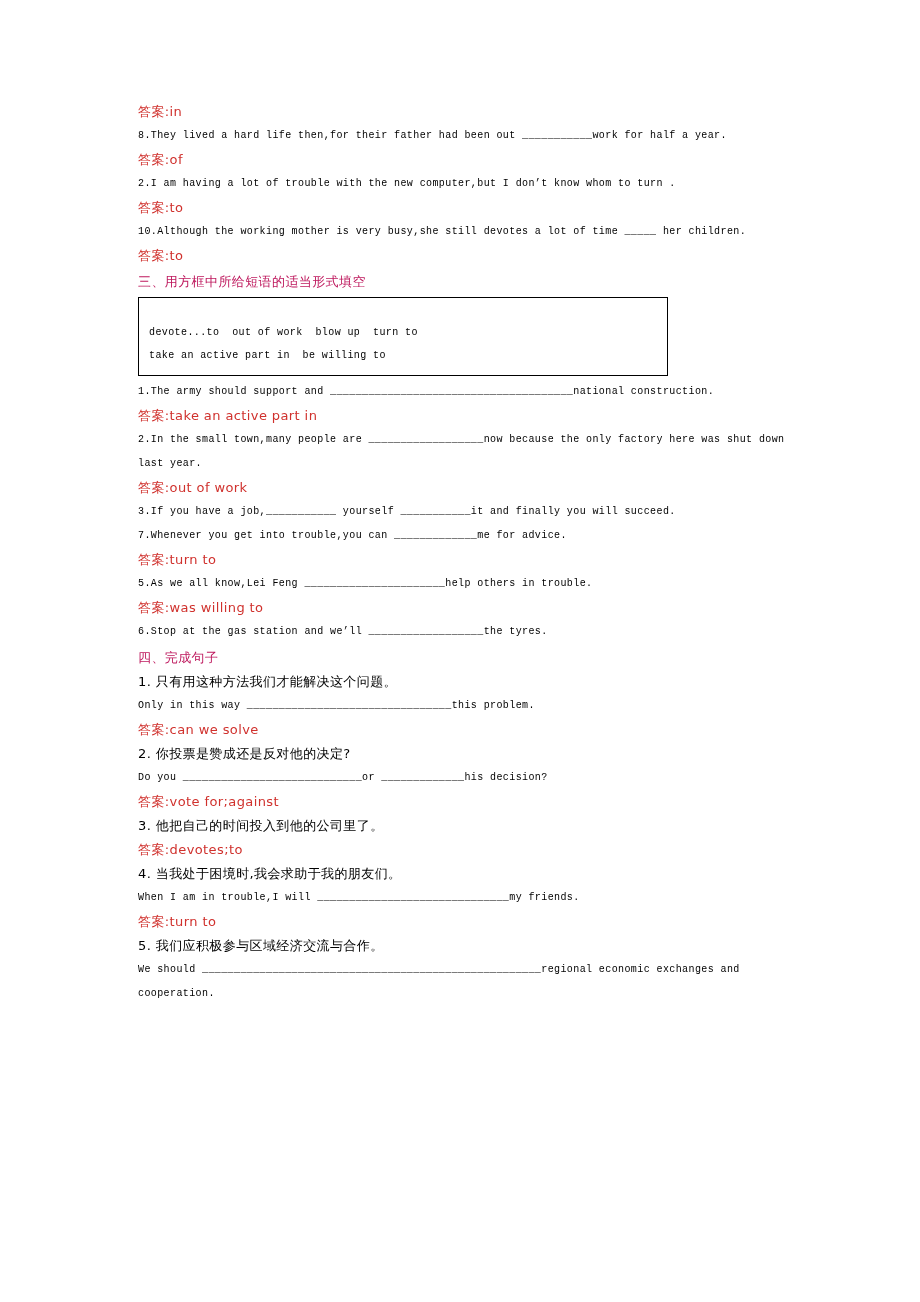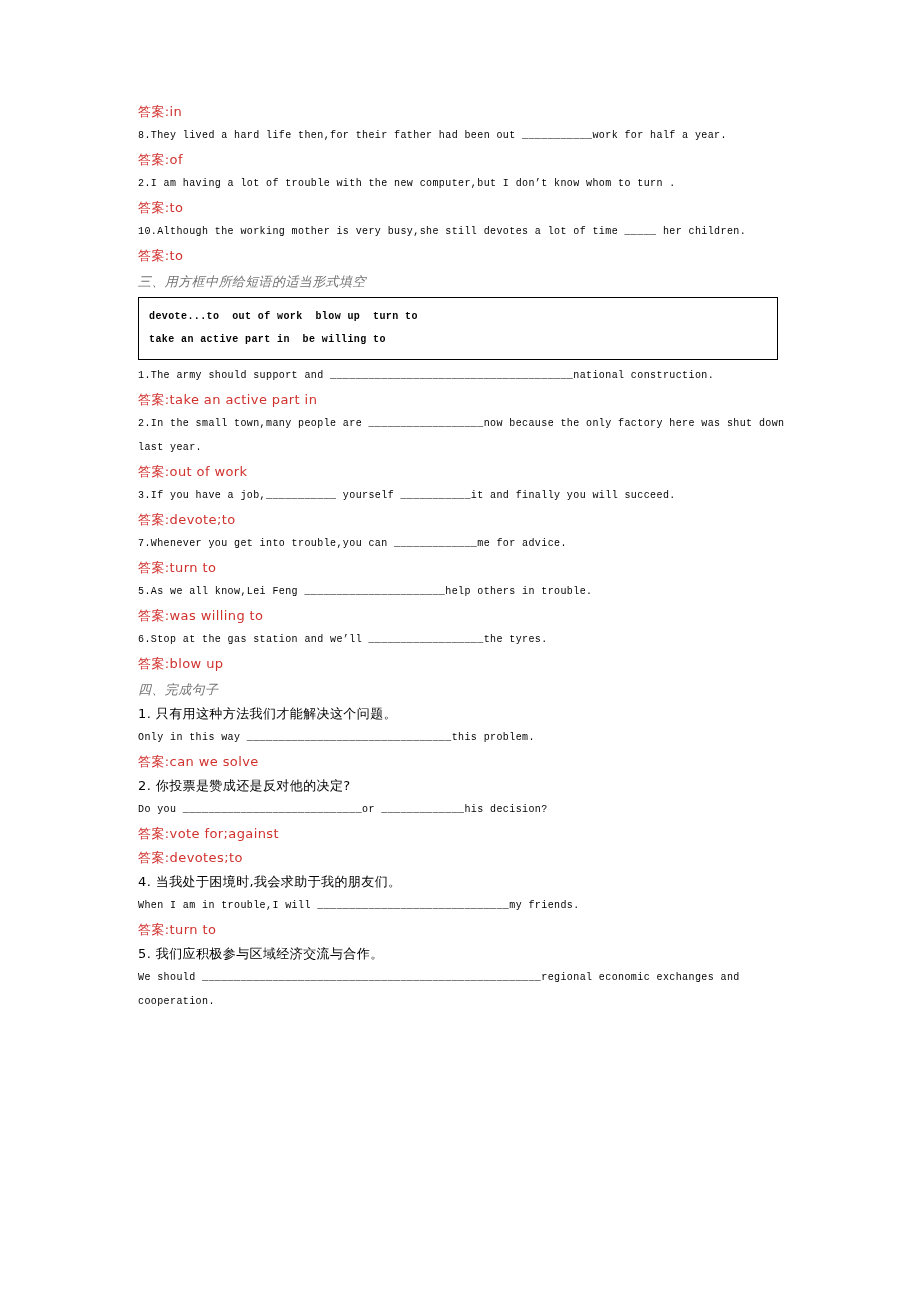--- a/index.html
+++ b/index.html
@@ -36,34 +36,32 @@
     white-space: pre-wrap;
     word-break: break-word;
   }
   .ans {
     color: #d0312d;
     font-size: 13.5px;
     line-height: 24px;
     letter-spacing: 0.4px;
   }
   .section-head {
-    color: #737373;
+    color: #be185d;
     font-size: 13.5px;
     line-height: 24px;
     letter-spacing: 0.4px;
     margin-top: 2px;
-    font-style: italic;
   }
   .box {
     border: 1.5px solid #000;
-    padding: 7px 10px 8px 10px;
+    padding: 23px 10px 8px 10px;
     margin: 3px 0 4px 0;
-    width: 640px;
+    width: 530px;
     box-sizing: border-box;
-    font-weight: bold;
   }
   .box .line {
     line-height: 23px;
   }
   .cn {
     font-family: "DejaVu Sans", sans-serif;
     font-size: 13px;
   }
 </style>
 </head>
@@ -81,34 +79,33 @@
       <div class="section-head cn">三、用方框中所给短语的适当形式填空</div>
       <div class="box">
         <div class="line">devote...to  out of work  blow up  turn to</div>
         <div class="line">take an active part in  be willing to</div>
       </div>
       <div class="line">1.The army should support and ______________________________________national construction.</div>
       <div class="ans cn">答案:take an active part in</div>
       <div class="line">2.In the small town,many people are __________________now because the only factory here was shut down last year.</div>
       <div class="ans cn">答案:out of work</div>
       <div class="line">3.If you have a job,___________ yourself ___________it and finally you will succeed.</div>
-      <div class="ans cn">答案:devote;to</div>
       <div class="line">7.Whenever you get into trouble,you can _____________me for advice.</div>
       <div class="ans cn">答案:turn to</div>
       <div class="line">5.As we all know,Lei Feng ______________________help others in trouble.</div>
       <div class="ans cn">答案:was willing to</div>
       <div class="line">6.Stop at the gas station and we’ll __________________the tyres.</div>
-      <div class="ans cn">答案:blow up</div>
       <div class="section-head cn">四、完成句子</div>
       <div class="line cn">1. 只有用这种方法我们才能解决这个问题。</div>
       <div class="line">Only in this way ________________________________this problem.</div>
       <div class="ans cn">答案:can we solve</div>
       <div class="line cn">2. 你投票是赞成还是反对他的决定?</div>
       <div class="line">Do you ____________________________or _____________his decision?</div>
       <div class="ans cn">答案:vote for;against</div>
+      <div class="line cn">3. 他把自己的时间投入到他的公司里了。</div>
       <div class="ans cn">答案:devotes;to</div>
       <div class="line cn">4. 当我处于困境时,我会求助于我的朋友们。</div>
       <div class="line">When I am in trouble,I will ______________________________my friends.</div>
       <div class="ans cn">答案:turn to</div>
       <div class="line cn">5. 我们应积极参与区域经济交流与合作。</div>
       <div class="line">We should _____________________________________________________regional economic exchanges and cooperation.</div>
     </div>
 </div>
 
 </body></html>

